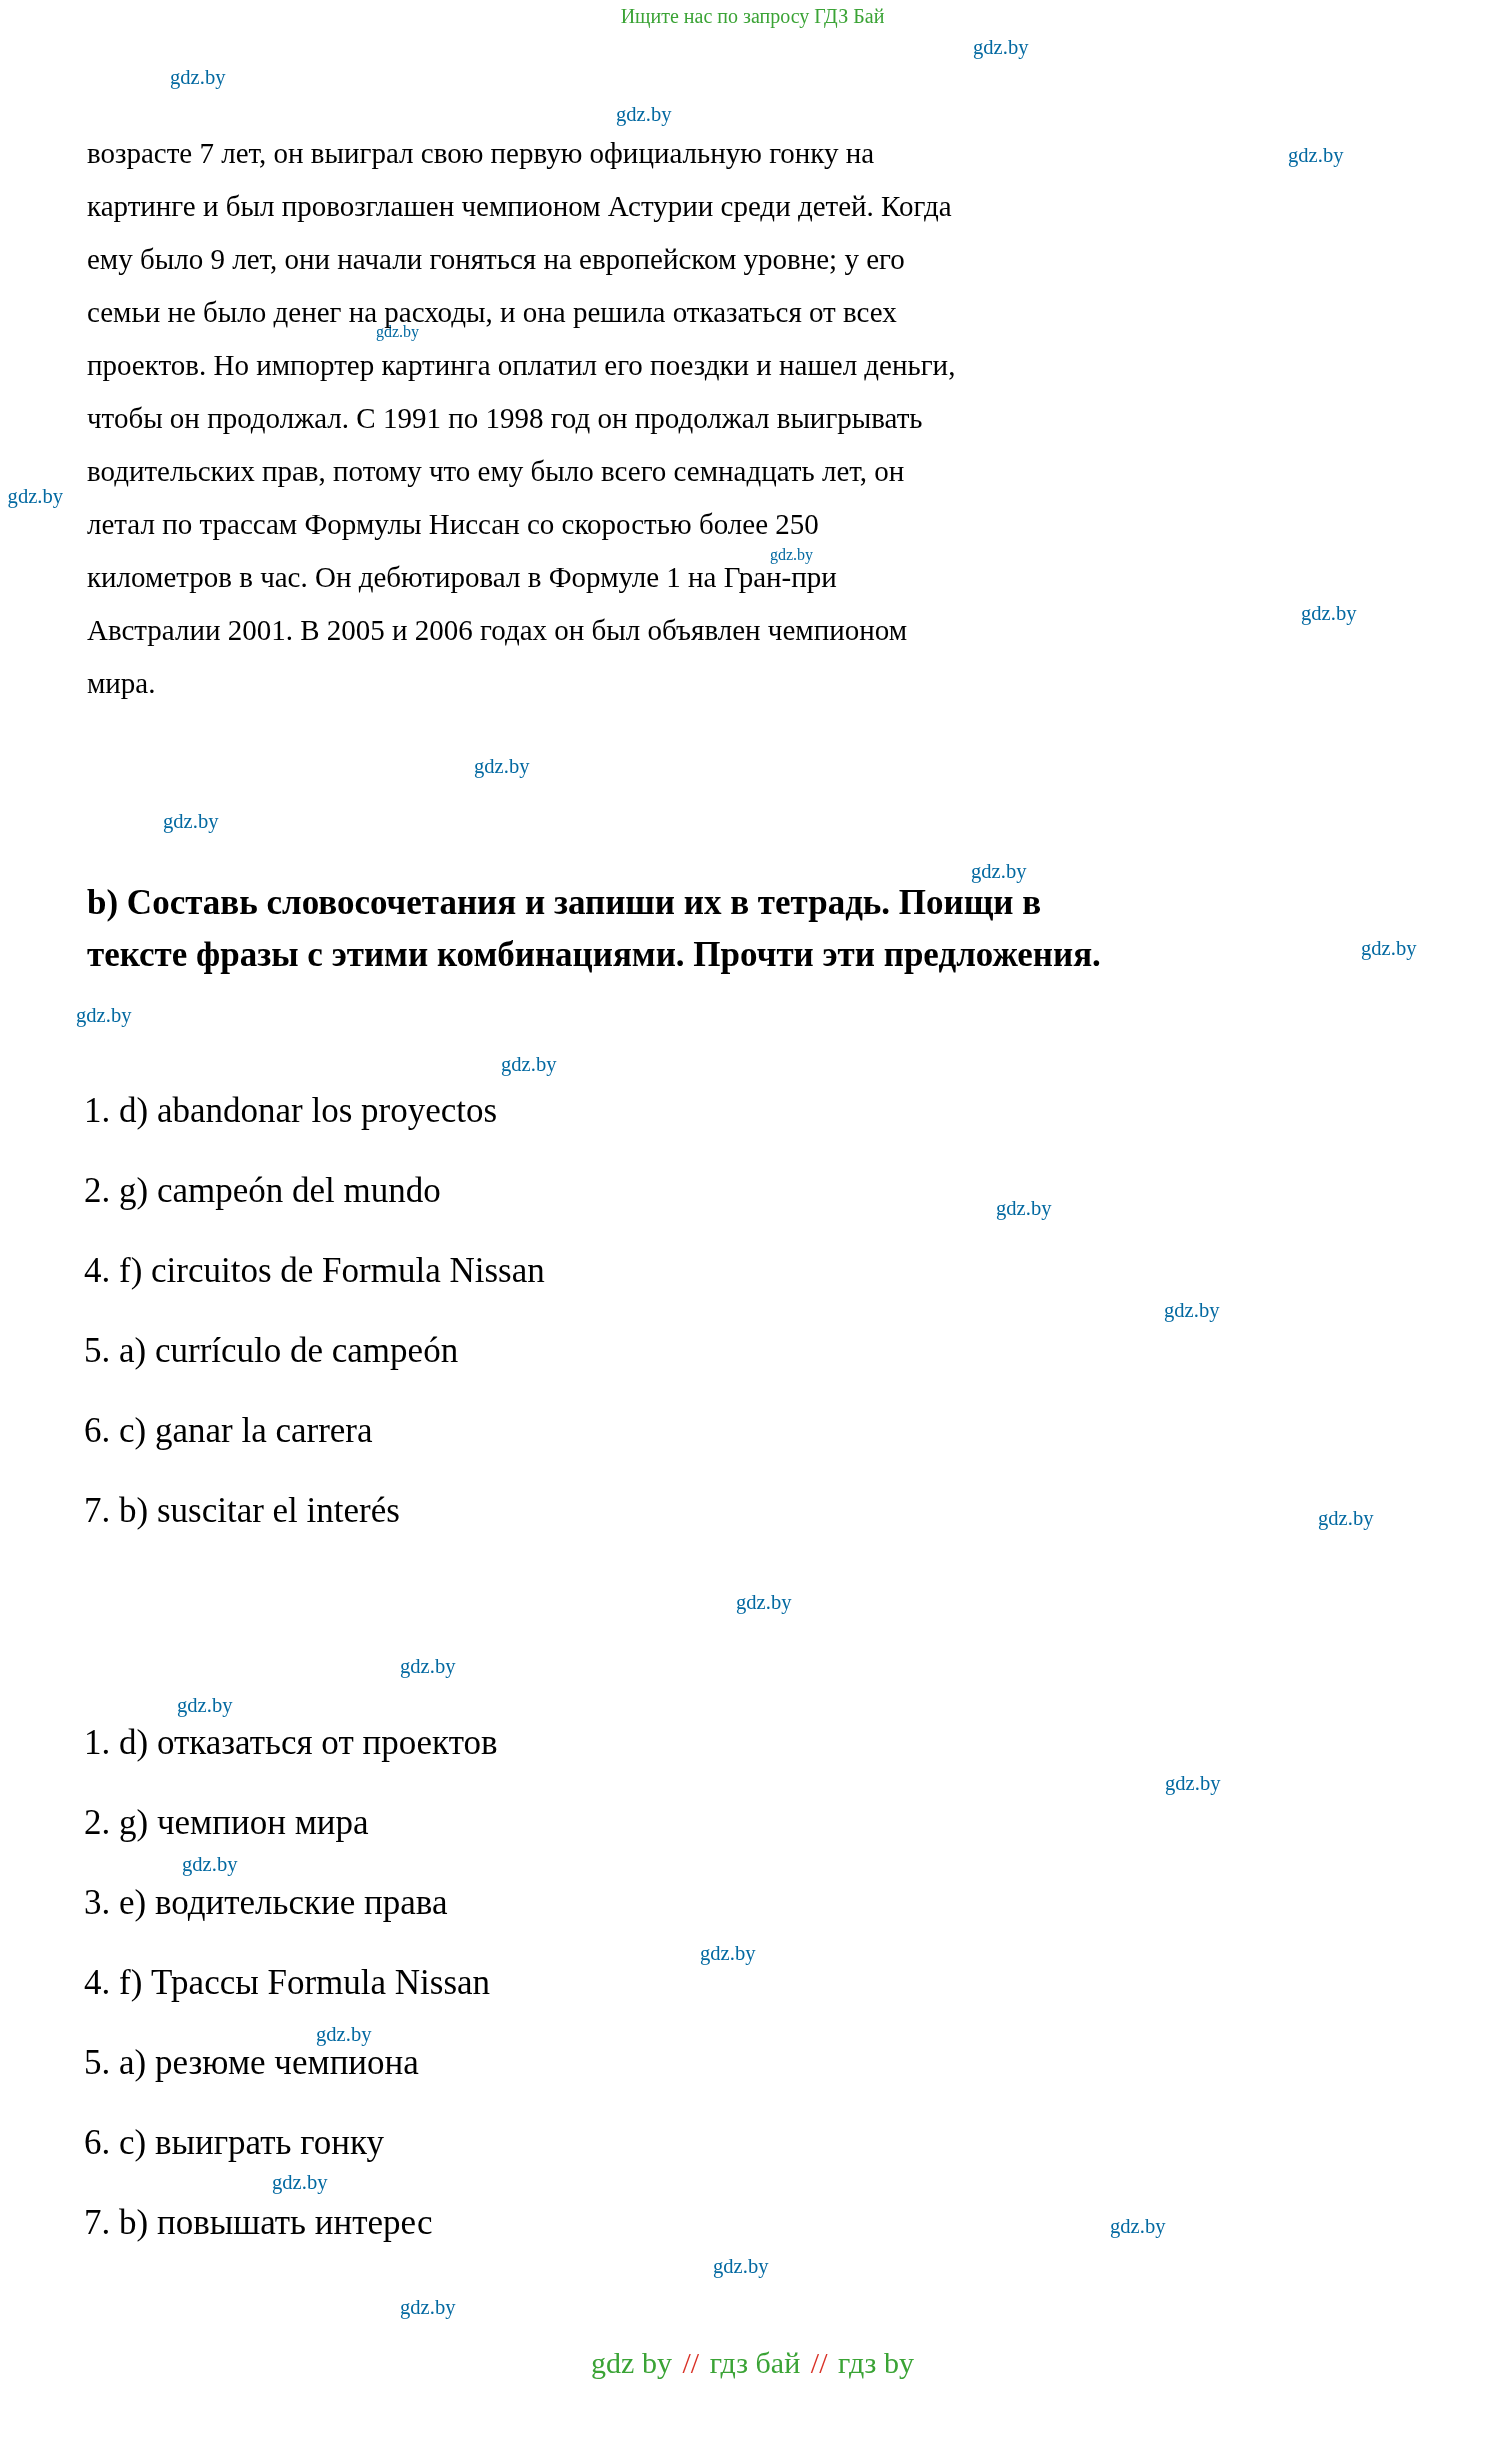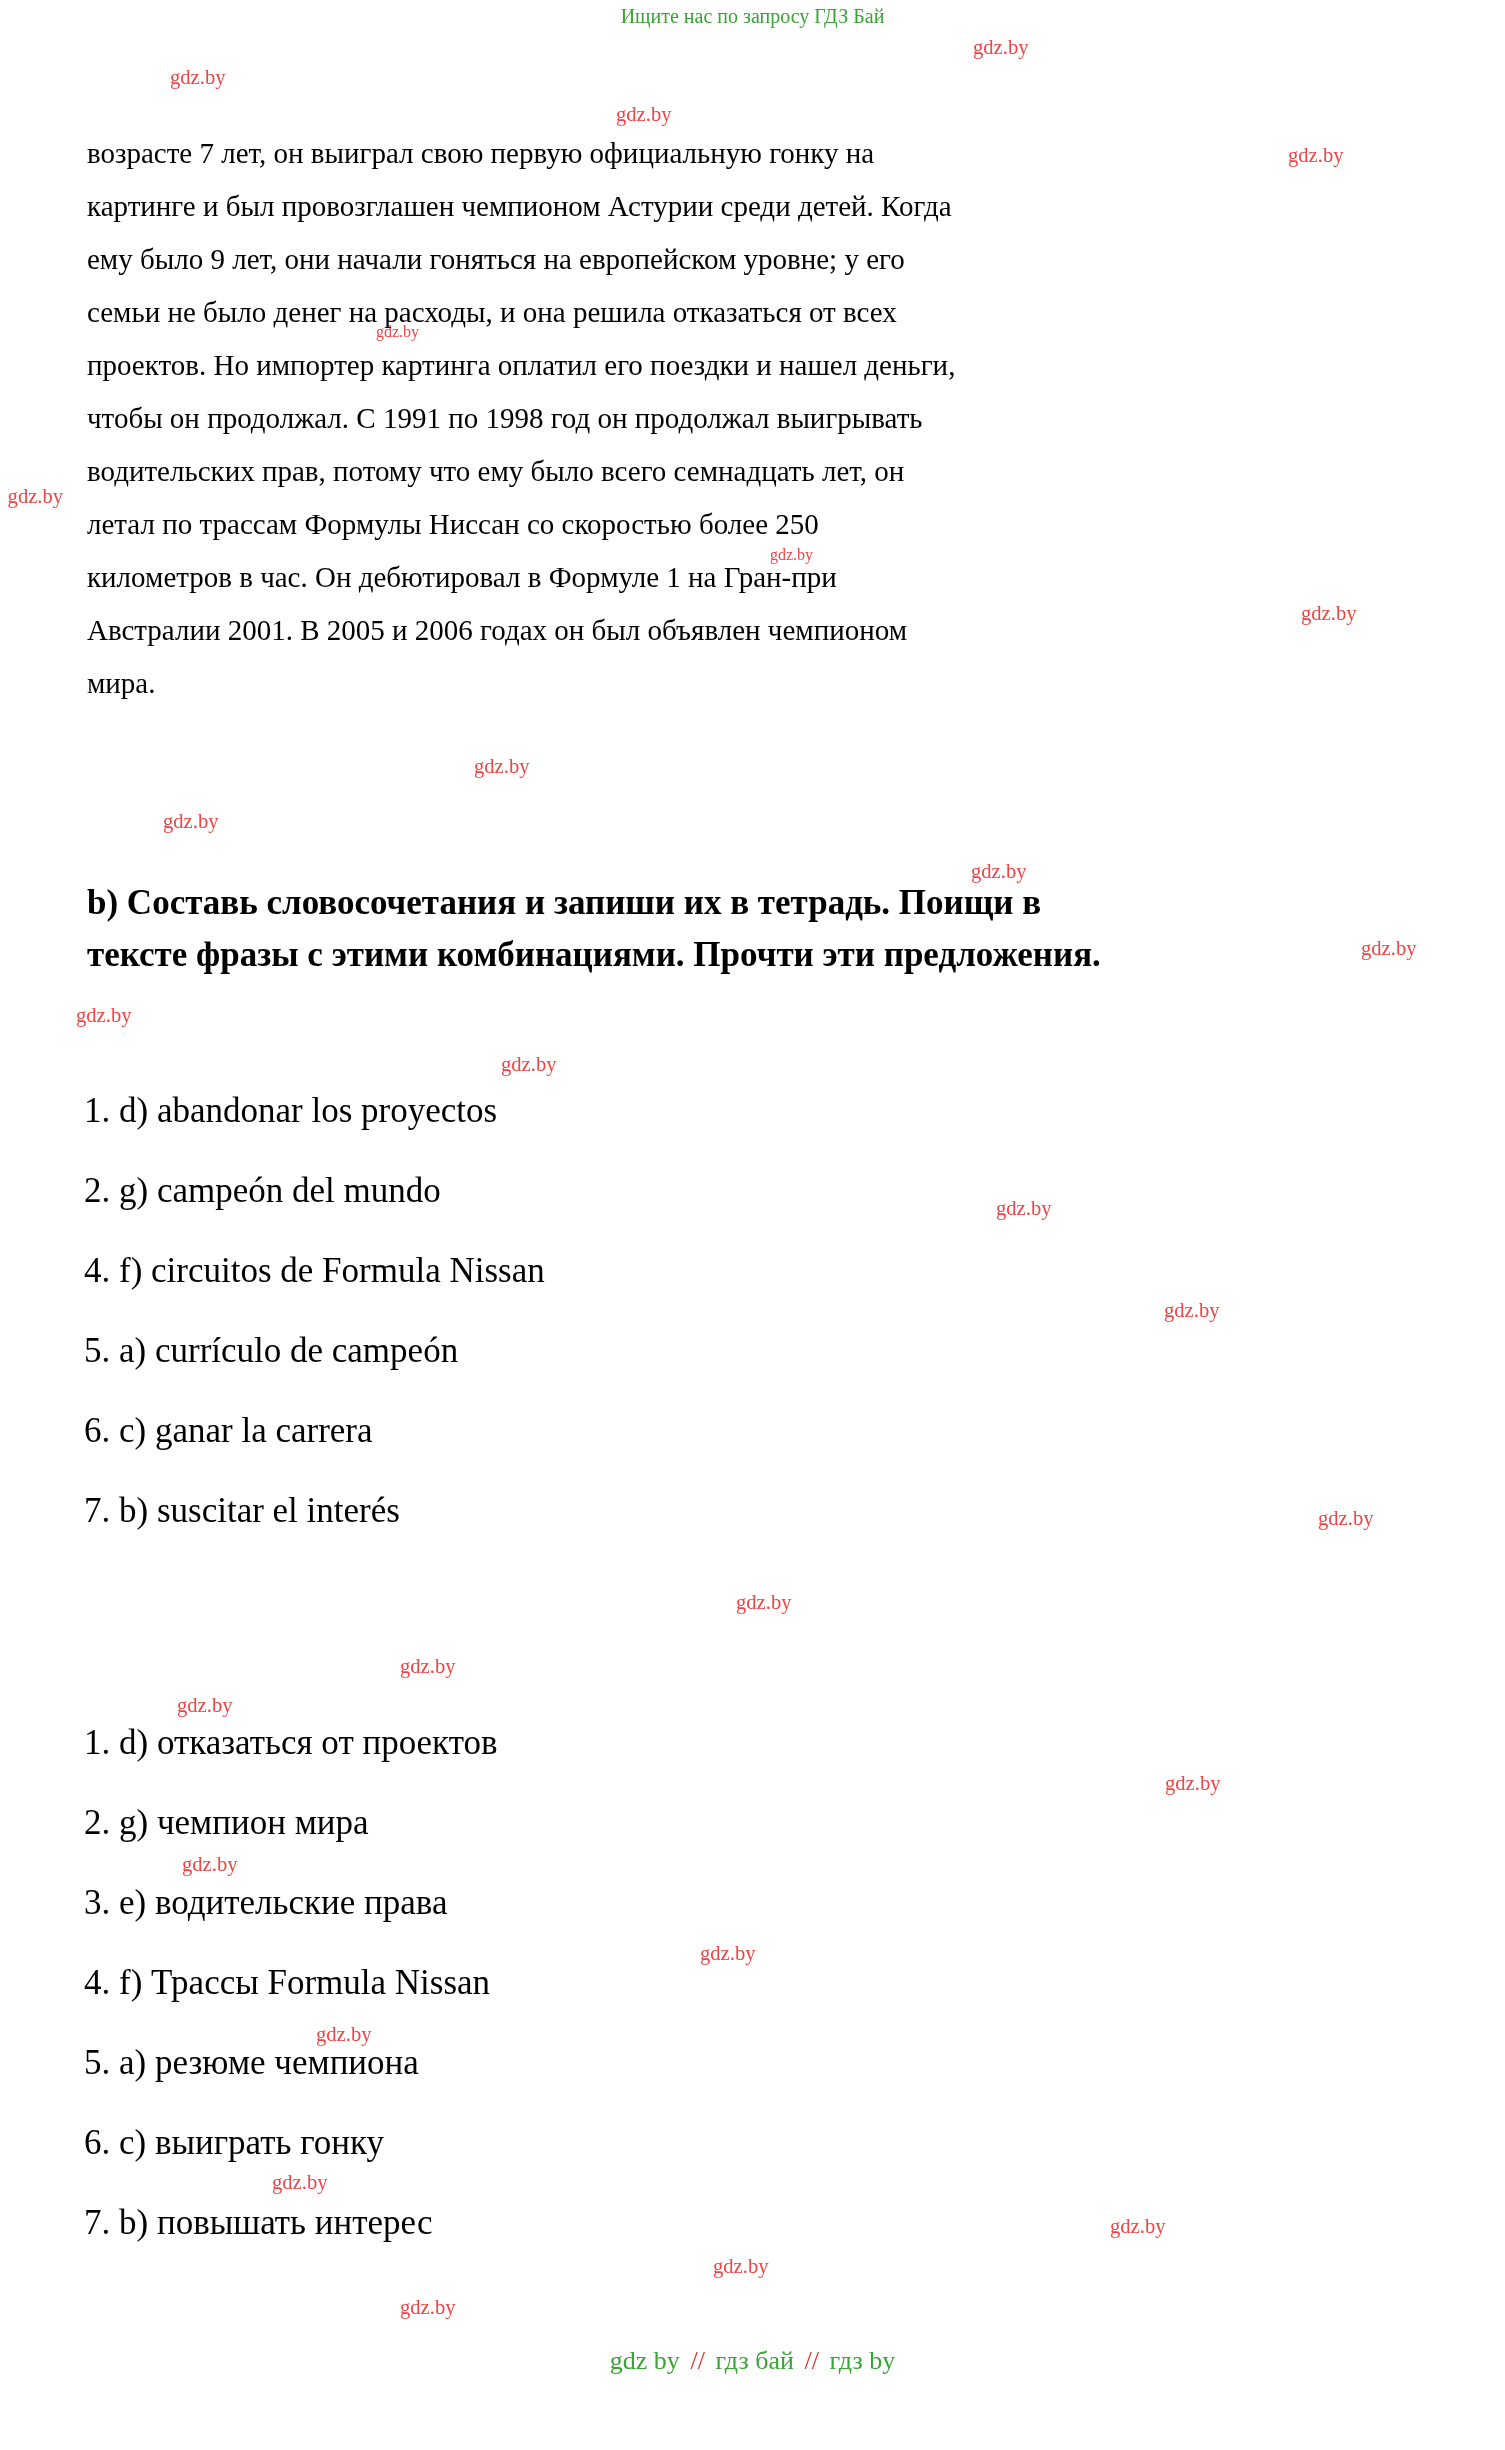--- a/index.html
+++ b/index.html
@@ -16,21 +16,21 @@
     -webkit-font-smoothing:antialiased;
   }
   .page{position:relative;width:1505px;height:2450px;background:#ffffff;overflow:hidden;}
 
   .header-note{
     position:absolute;top:4.6px;left:0;width:100%;
     text-align:center;font-size:20px;color:var(--green);
   }
 
   .wm{
-    position:absolute;font-size:20.6px;color:#ef4444;
+    position:absolute;font-size:20.6px;color:#0369a1;
     white-space:nowrap;line-height:1;
   }
   .wm.sm{font-size:16px;}
 
   .paragraph{
     position:absolute;left:87px;top:127px;width:1382px;
     font-size:29px;line-height:53px;
   }
   .pline{white-space:nowrap;}
 
@@ -40,21 +40,21 @@
   }
   .hline{white-space:nowrap;}
 
   .list{position:absolute;left:84px;font-size:35px;line-height:40px;}
   .list-es{top:1091px;}
   .list-ru{top:1723px;}
   .list .item{margin-bottom:40px;white-space:nowrap;}
 
   .footer-note{
     position:absolute;top:2346px;left:0;width:100%;
-    text-align:center;font-size:26px;
+    text-align:center;font-size:30px;
   }
   .footer-note .seg{margin:0 5.3px;}
   .seg.green{color:var(--green);}
   .seg.red{color:var(--red);}
 </style>
 </head>
 <body>
 
 <div class="page">
 

